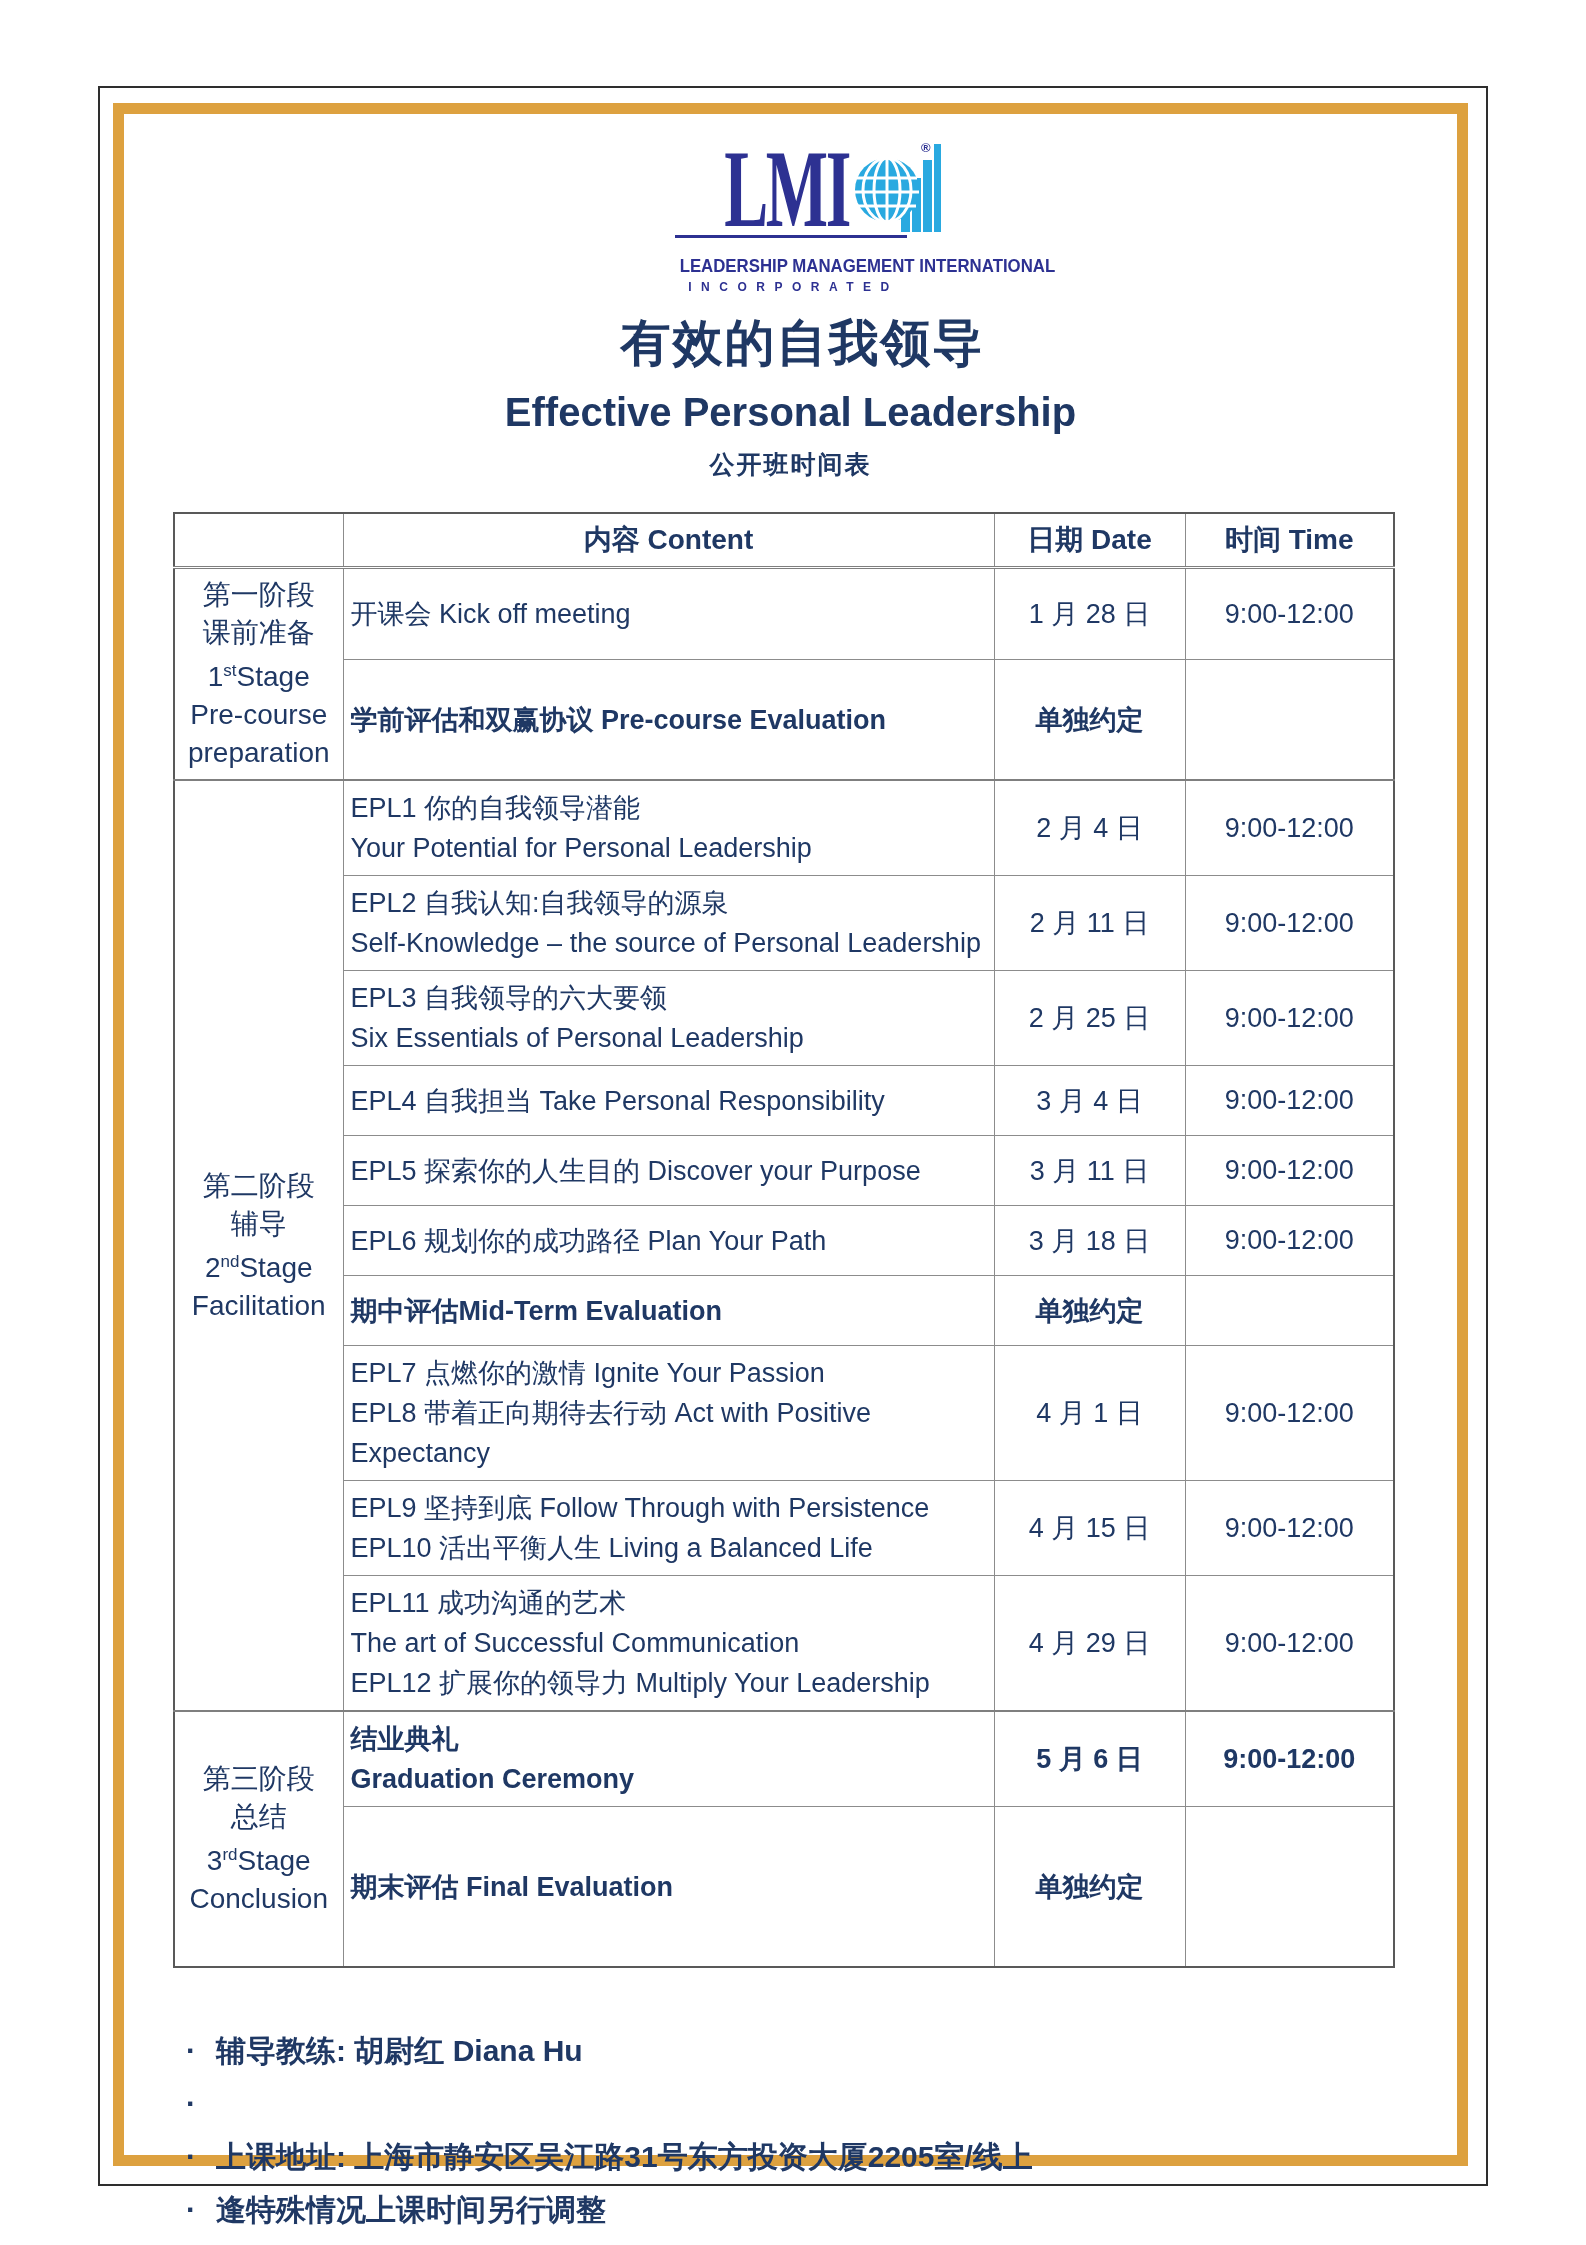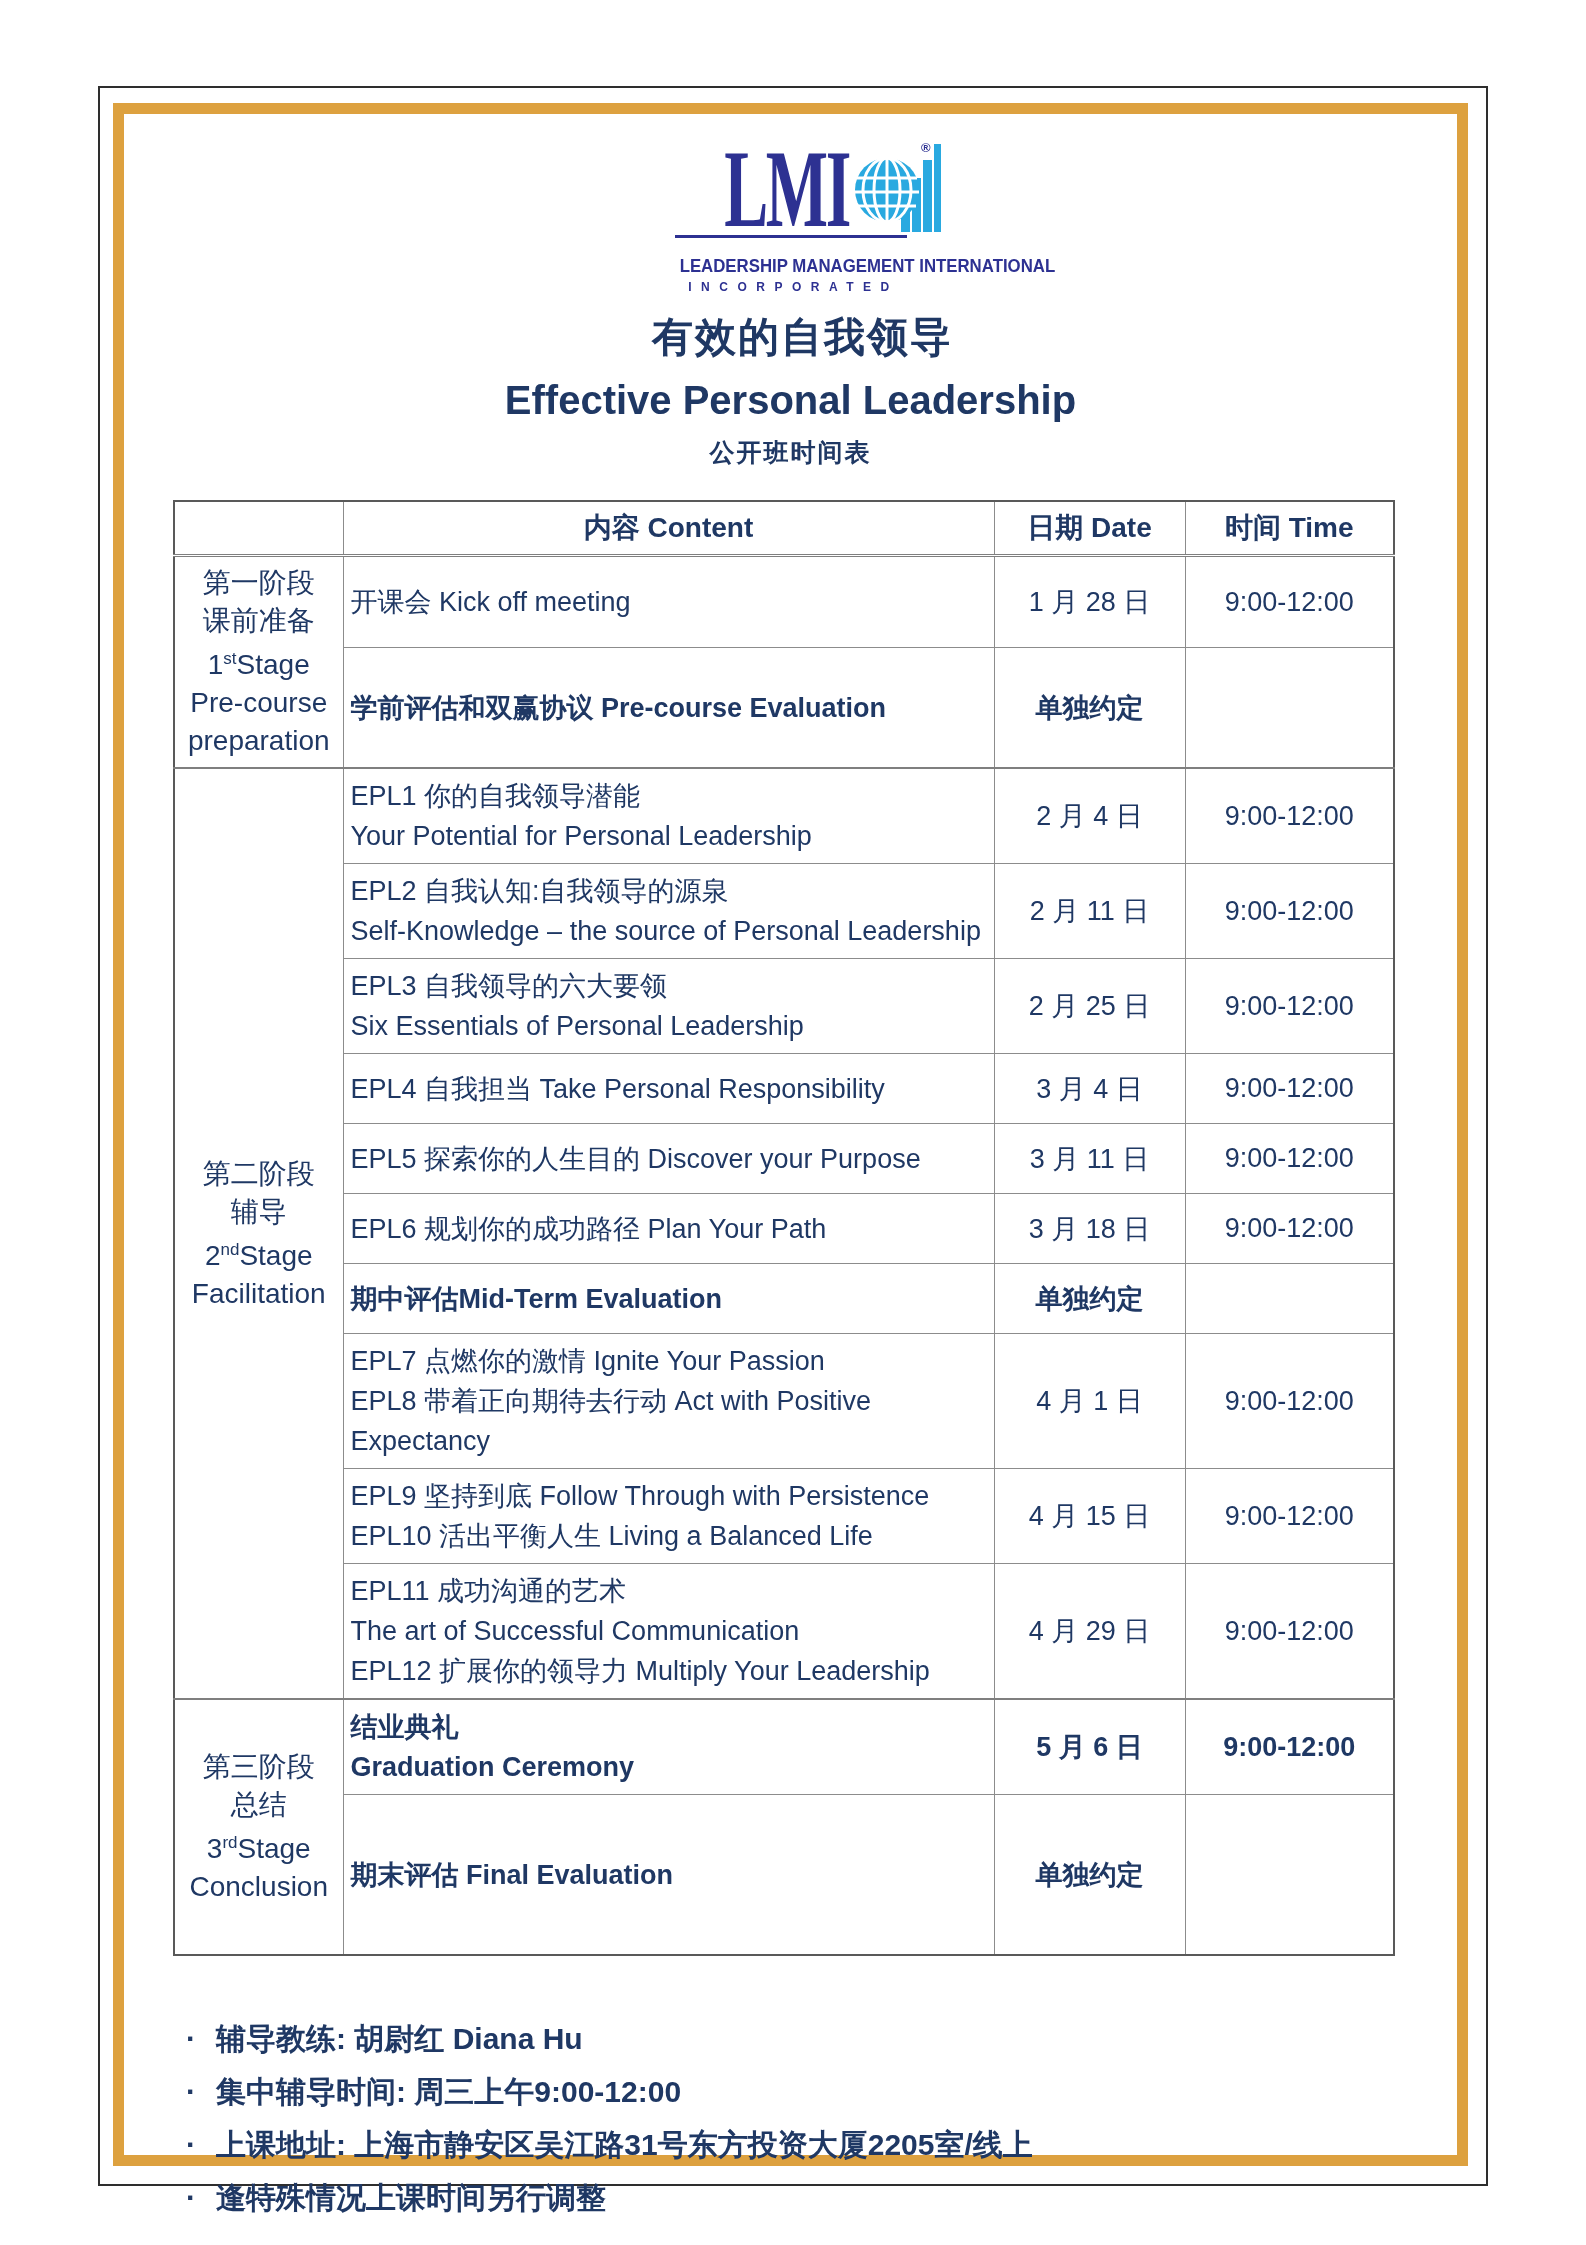--- a/index.html
+++ b/index.html
@@ -71,21 +71,21 @@
     color:#2d3192;
     letter-spacing:9.5px;
     margin-top:3px;
     white-space:nowrap;
     text-indent:6px;
   }
 
   
   .titles{ text-align:center; margin-top:16px; }
   .title-zh{
-    font-size:41px; font-weight:bold; letter-spacing:2px;margin-left:24px;
+    font-size:50px; font-weight:bold; letter-spacing:2px;margin-left:24px;
   }
   .title-en{
     font-size:40px; font-weight:bold; margin-top:13px;
   }
   .title-sub{
     font-size:25px; font-weight:bold; margin-top:13px; letter-spacing:2px;
   }
 
   
   table.schedule{
@@ -314,21 +314,20 @@
       </tbody>
         </table>
 
       <div class="footer">
         <div class="footer-item">
           <span class="dot">·</span>
           <span>辅导教练: 胡尉红 Diana Hu</span>
         </div>
         <div class="footer-item">
           <span class="dot">·</span>
-          <span>集中辅导时间: 周三上午9:00-12:00</span>
         </div>
         <div class="footer-item">
           <span class="dot">·</span>
           <span>上课地址: 上海市静安区吴江路31号东方投资大厦2205室/线上</span>
         </div>
         <div class="footer-item">
           <span class="dot">·</span>
           <span>逢特殊情况上课时间另行调整</span>
         </div>
       </div>

